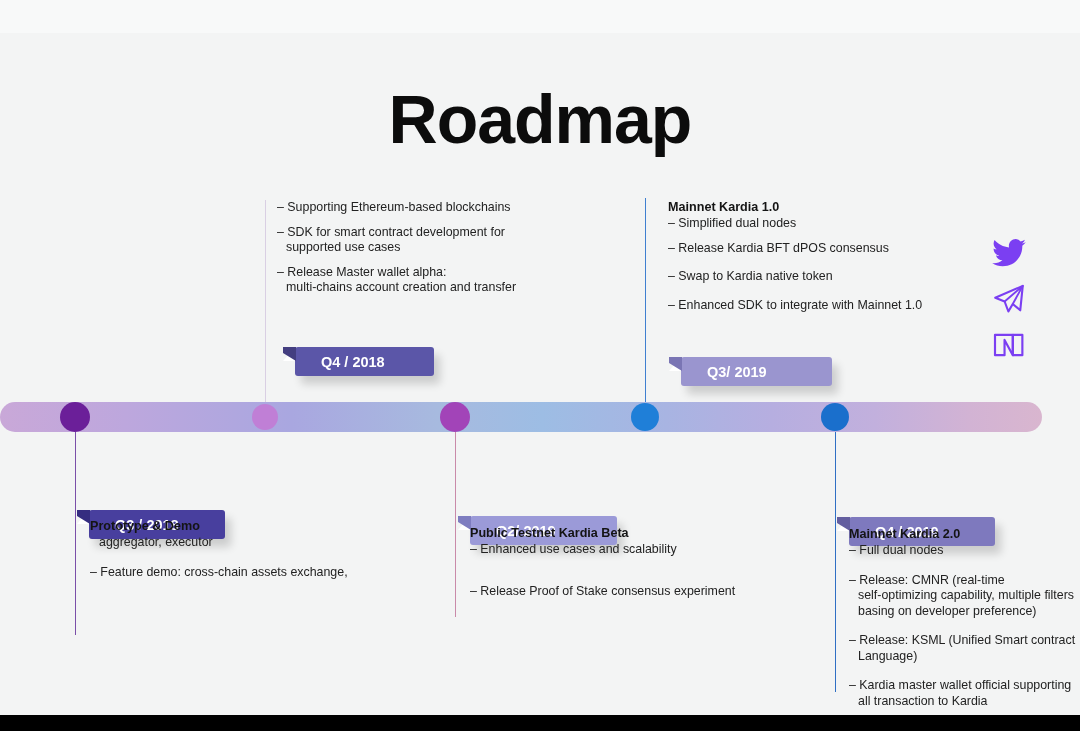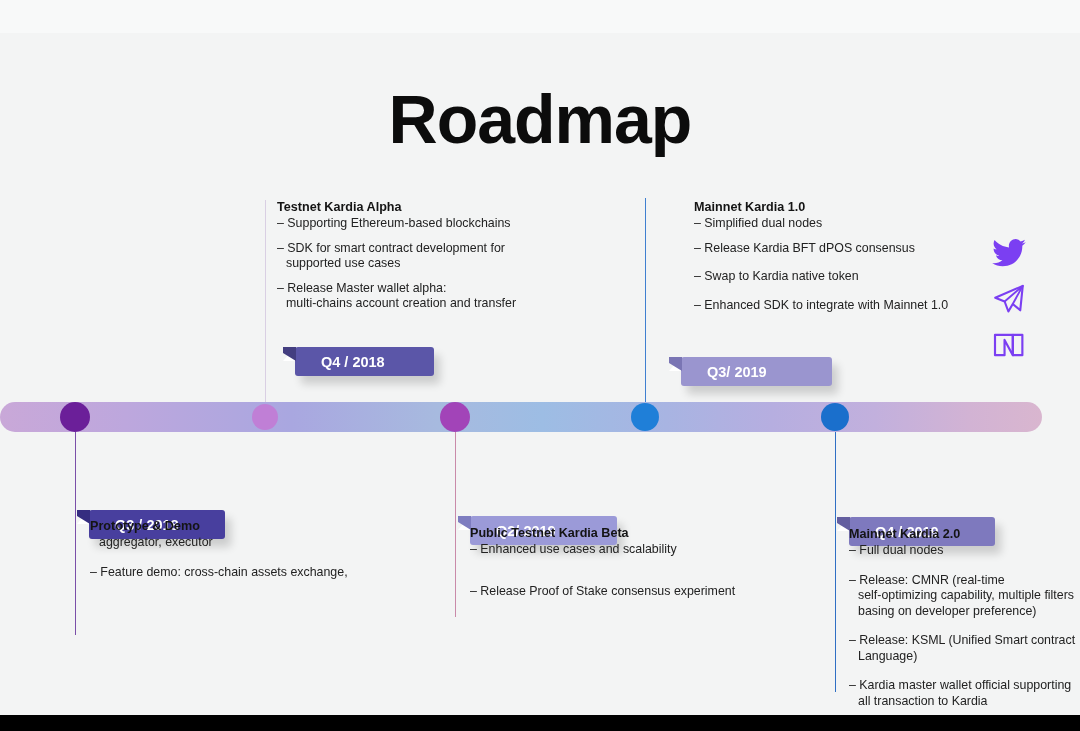--- a/index.html
+++ b/index.html
@@ -113,41 +113,40 @@
 
     <div id="bar"></div>
 
     <div class="node" style="left:60px; top:369px; width:30px; height:30px; background:#6b1f99;"></div>
     <div class="node" style="left:252px; top:371px; width:26px; height:26px; background:#c07fd6;"></div>
     <div class="node" style="left:440px; top:369px; width:30px; height:30px; background:#a244b8;"></div>
     <div class="node" style="left:631px; top:370px; width:28px; height:28px; background:#1f7fd8;"></div>
     <div class="node" style="left:821px; top:370px; width:28px; height:28px; background:#1a6fcc;"></div>
 
     <div class="card" style="left:277px; top:167px; width:260px;">
-      <div class="card-title">Testnet Kardia Alpha</div>
       <div class="bullet first">
         <span class="ln">– Supporting Ethereum-based blockchains</span>
       </div>
       <div class="bullet">
         <span class="ln">– SDK for smart contract development for</span>
         <span class="ln ind">supported use cases</span>
       </div>
       <div class="bullet">
         <span class="ln">– Release Master wallet alpha:</span>
         <span class="ln ind">multi-chains account creation and transfer</span>
       </div>
     </div>
     <div class="badge" style="left:295px; top:314px; width:139px; background:#5b56a8; color:#fff;">
       <svg class="badge-tail" viewBox="0 0 13 29">
         <path d="M13 0 L0 0 L0 6 L13 14 Z" fill="#433e80"></path>
       </svg>
       <span>Q4 / 2018</span>
     </div>
 
-    <div class="card" style="left:694px; top:167px; width:300px;">
+    <div class="card" style="left:668px; top:167px; width:300px;">
       <div class="card-title">Mainnet Kardia 1.0</div>
       <div class="bullet first">
         <span class="ln">– Simplified dual nodes</span>
       </div>
       <div class="bullet" style="">
         <span class="ln">– Release Kardia BFT dPOS consensus</span>
       </div>
       <div class="bullet" style="margin-top:13px;">
         <span class="ln">– Swap to Kardia native token</span>
       </div>

